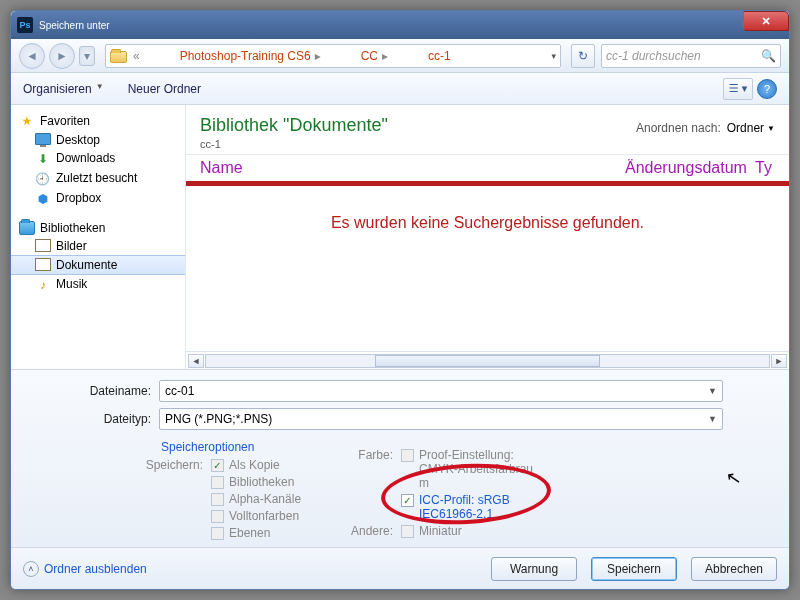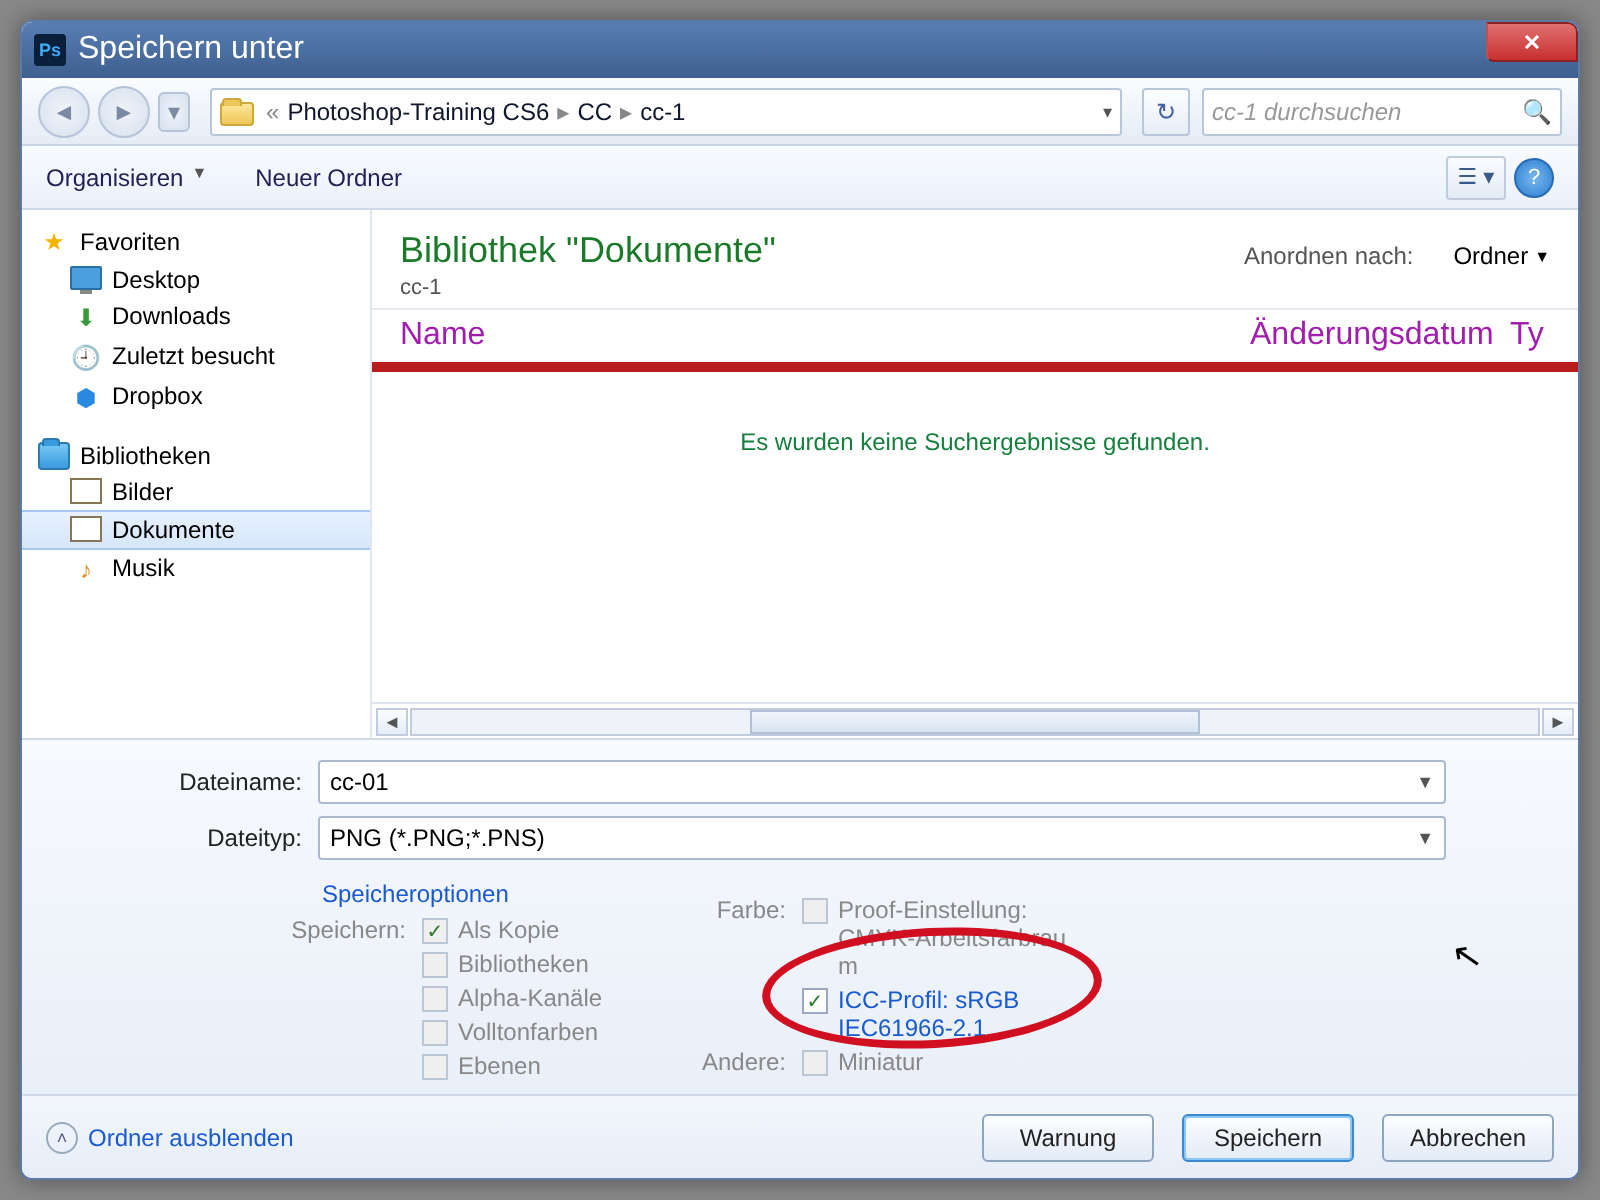--- a/index.html
+++ b/index.html
@@ -26,21 +26,21 @@
     background: linear-gradient(#5a7db3,#3e608f);
     border-top-left-radius:5px; border-top-right-radius:5px;
     display:flex; align-items:center; color:#fff;
     padding-left:6px;
   }
   .titlebar .ps-icon{
     width:16px;height:16px;background:#0a1f3a;border-radius:2px;
     display:flex;align-items:center;justify-content:center;
     color:#3fa9f5;font-size:9px;font-weight:bold;margin-right:6px;
   }
-  .title-text{font-size:16px;}
+  .title-text{font-size:10px;}
   .close-btn{
     margin-left:auto;width:46px;height:20px;
     background:linear-gradient(#e07070,#c83030);
     border:1px solid #8a2020;border-left-color:#c05050;
     border-top-left-radius:0;border-top-right-radius:5px;
     border-bottom-left-radius:4px;border-bottom-right-radius:0;
     display:flex;align-items:center;justify-content:center;
     color:#fff;font-weight:bold;font-size:11px;
     margin-top:-8px;
   }
@@ -58,21 +58,21 @@
   .navbtn.sm{width:16px;height:20px;border-radius:3px;}
   .breadcrumb{
     flex:1;height:24px;border:1px solid #b8c6d9;background:#fff;
     border-radius:2px;display:flex;align-items:center;padding:0 4px;
     margin:0 6px;
   }
   .folder-icon{width:17px;height:14px;margin-right:2px;position:relative;}
   .folder-icon::before{content:"";position:absolute;inset:0;background:linear-gradient(#fce79a,#eec65a);border:1px solid #cfa63a;border-radius:2px;top:2px;}
   .folder-icon::after{content:"";position:absolute;width:8px;height:3px;top:0;left:1px;background:#eec65a;border:1px solid #cfa63a;border-bottom:none;border-radius:2px 2px 0 0;}
   .bc-sep{color:#888;margin:0 4px;}
-  .bc-item{color:#0f172a;}
+  .bc-item{color:#c2410c;margin-left:36px;}
   .bc-drop{color:#555;margin-left:auto;font-size:9px;}
   .mini{width:24px;height:24px;border:1px solid #b8c6d9;background:linear-gradient(#fdfefe,#e6edf7);border-radius:2px;display:flex;align-items:center;justify-content:center;margin-left:4px;color:#4060a0;}
   .searchbox{
     width:180px;height:24px;border:1px solid #b8c6d9;background:#fff;
     border-radius:2px;margin-left:6px;display:flex;align-items:center;
     padding:0 4px;color:#999;font-style:italic;
   }
   .searchbox .mag{margin-left:auto;font-style:normal;color:#4060a0;}
   .toolbar{
     height:32px;border-bottom:1px solid #cfd9e8;
@@ -99,28 +99,28 @@
   .ic.db{color:#2a8ae0;}
   .ic.lib{width:16px;height:14px;background:linear-gradient(#78c8f5,#3a9ade);border:1px solid #2a7ab0;border-radius:2px;position:relative;}
   .ic.lib::before{content:"";position:absolute;top:-3px;left:1px;width:7px;height:3px;background:#3a9ade;border:1px solid #2a7ab0;border-bottom:none;border-radius:2px 2px 0 0;}
   .ic.pic{width:16px;height:13px;border:1px solid #887755;background:#fff;}
   .ic.mus{color:#e09020;}
   .main{flex:1;display:flex;flex-direction:column;min-width:0;}
   .mainhdr{padding:10px 14px 4px;display:flex;border-bottom:1px solid #e5eaf2;}
   .mh-left{flex:1;}
   .mh-title{color:#1a7a2a;font-size:18px;font-weight:500;}
   .mh-sub{color:#555;font-size:11px;margin-top:2px;}
-  .mh-right{display:flex;align-items:flex-start;color:#555;margin-top:6px;gap:14px;}
+  .mh-right{display:flex;align-items:flex-start;color:#555;margin-top:6px;}
   .mh-link{color:#000000;margin-left:6px;display:flex;align-items:center;}
   .mh-link .dd{font-size:8px;margin-left:3px;}
   .cols{display:flex;border-bottom:5px solid #b91c1c;padding:4px 14px;color:#a21caf;font-size:16px;}
   .cols .c1{flex:1;}
   .cols .c2{width:130px;}
   .cols .c3{width:20px;}
-  .empty{flex:1;color:#15803d;text-align:center;padding-top:28px;font-size:12px;}
+  .empty{flex:1;color:#b91c1c;text-align:center;padding-top:28px;font-size:16px;}
   .hscroll{height:18px;border-top:1px solid #dde4ee;display:flex;align-items:center;padding:0 2px;}
   .hscroll .ar{width:16px;height:14px;border:1px solid #c0ccdd;background:linear-gradient(#fafcff,#e4ecf7);display:flex;align-items:center;justify-content:center;color:#555;font-size:9px;}
   .hscroll .track{flex:1;height:14px;margin:0 1px;border:1px solid #c0ccdd;background:#eef2f8;position:relative;}
   .hscroll .thumb{position:absolute;top:0;left:30%;width:40%;height:12px;background:linear-gradient(#f0f5fc,#d8e3f2);border:1px solid #b0c0d6;}
   .lower{background:linear-gradient(#f7fafe,#e9eff8);border-top:1px solid #cfd9e8;padding:10px 12px 4px;}
   .frow{display:flex;align-items:center;margin-bottom:6px;}
   .flabel{width:128px;text-align:right;margin-right:8px;color:#222;}
   .finput{flex:1;height:22px;border:1px solid #aab9cf;background:#fff;padding:0 5px;display:flex;align-items:center;border-radius:2px;margin-right:54px;}
   .finput .dd{margin-left:auto;font-size:9px;color:#555;}
   .optgrid{display:flex;margin-top:4px;padding-left:112px;}

